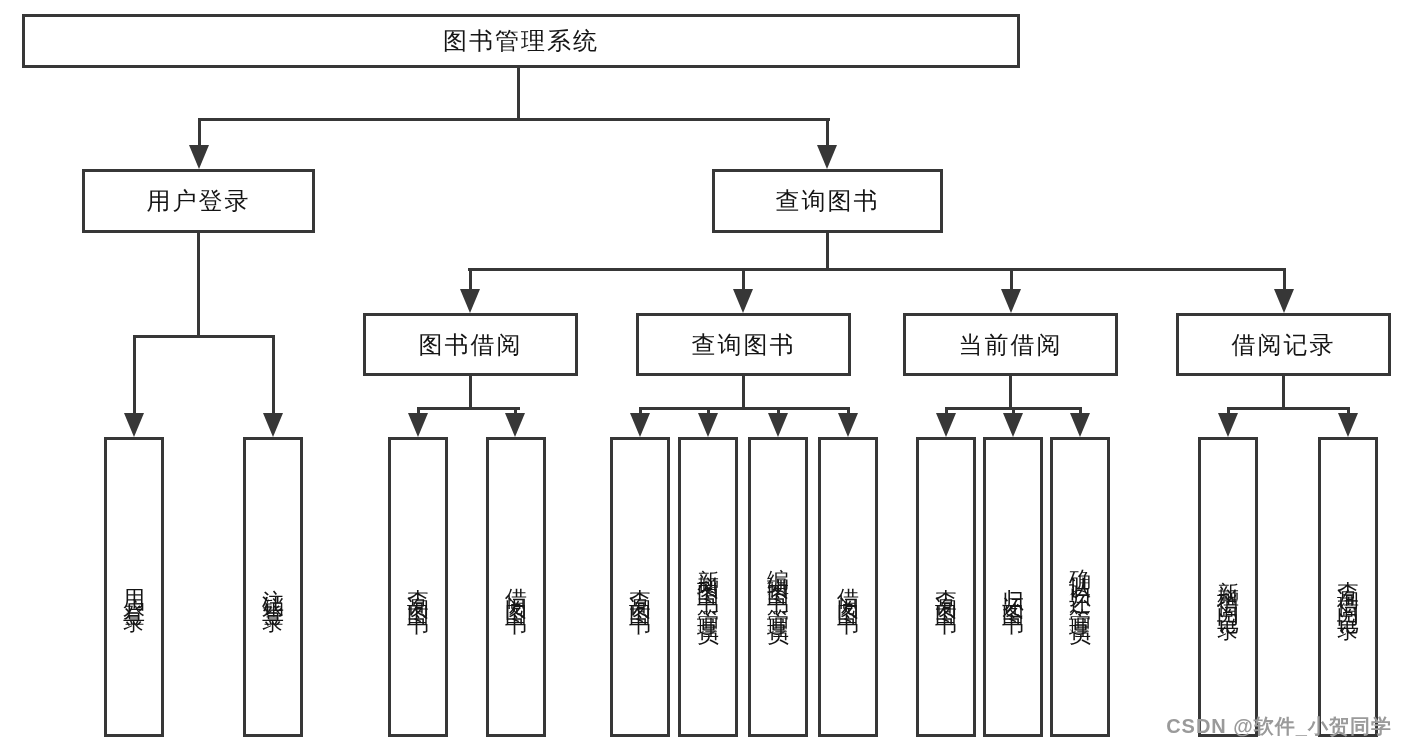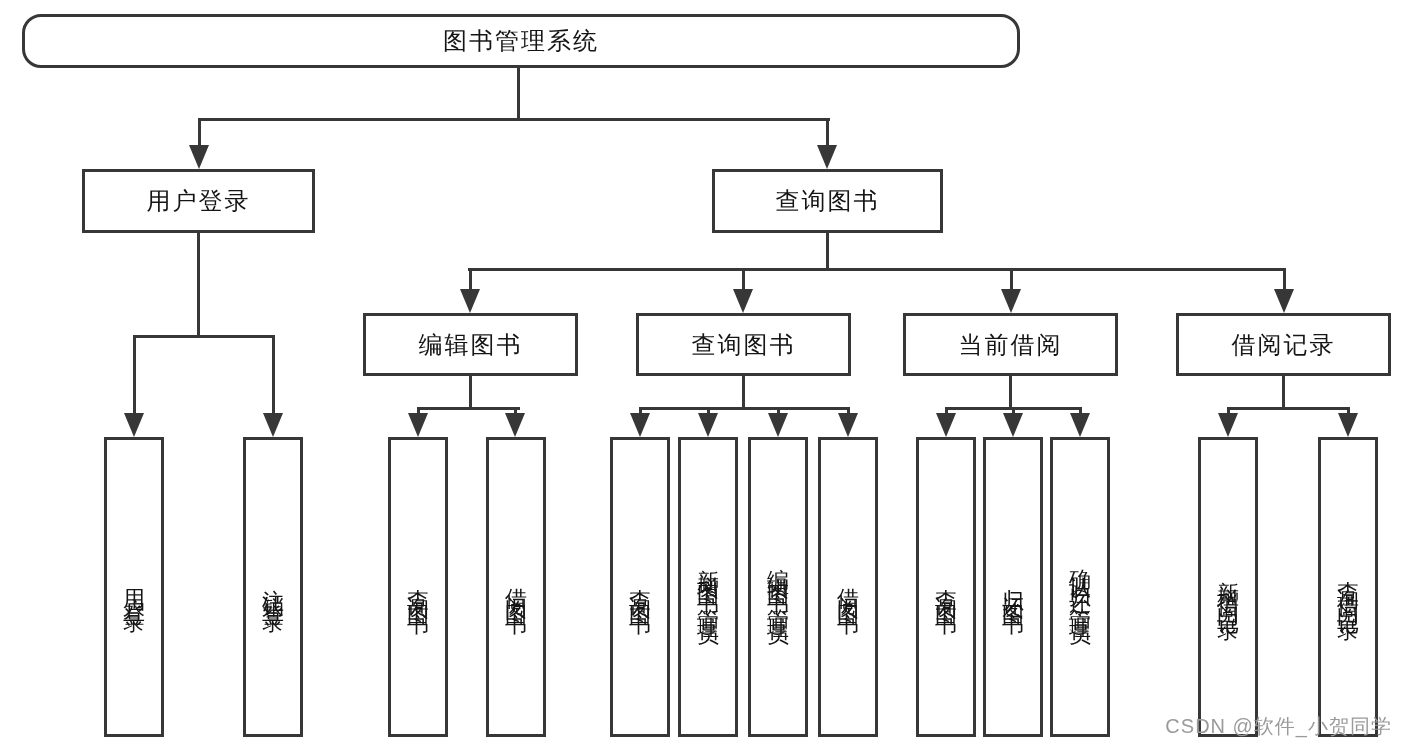--- a/index.html
+++ b/index.html
@@ -50,28 +50,29 @@
     border-top:24px solid var(--line);
   }
   .watermark{
     position:absolute;
     right:13px;
     bottom:7px;
     font-size:20px;
     letter-spacing:1px;
     color:var(--wm);
     white-space:nowrap;
+    font-weight:bold;
   }
 </style>
 </head>
 <body>
 
 <div id="canvas">
 
-  <div class="box hbox" style="left:22px;top:14px;width:998px;height:54px;border-radius:19px;">图书管理系统</div>
+  <div class="box hbox" style="left:22px;top:14px;width:998px;height:54px;">图书管理系统</div>
 
   <div class="ln" style="left:517px;top:68px;width:3px;height:50px;"></div>
   <div class="ln" style="left:198px;top:118px;width:632px;height:3px;"></div>
   <div class="ln" style="left:198px;top:118px;width:3px;height:28px;"></div>
   <div class="ar" style="left:189px;top:145px;"></div>
   <div class="ln" style="left:826px;top:118px;width:3px;height:28px;"></div>
   <div class="ar" style="left:817px;top:145px;"></div>
 
   <div class="box hbox" style="left:82px;top:169px;width:233px;height:64px;">用户登录</div>
   <div class="box hbox" style="left:712px;top:169px;width:231px;height:64px;">查询图书</div>
@@ -87,21 +88,21 @@
   <div class="ln" style="left:468px;top:268px;width:817px;height:3px;"></div>
   <div class="ln" style="left:469px;top:268px;width:3px;height:22px;"></div>
   <div class="ar" style="left:460px;top:289px;"></div>
   <div class="ln" style="left:742px;top:268px;width:3px;height:22px;"></div>
   <div class="ar" style="left:733px;top:289px;"></div>
   <div class="ln" style="left:1010px;top:268px;width:3px;height:22px;"></div>
   <div class="ar" style="left:1001px;top:289px;"></div>
   <div class="ln" style="left:1283px;top:268px;width:3px;height:22px;"></div>
   <div class="ar" style="left:1274px;top:289px;"></div>
 
-  <div class="box hbox" style="left:363px;top:313px;width:215px;height:63px;">编辑图书</div>
+  <div class="box hbox" style="left:363px;top:313px;width:215px;height:63px;">图书借阅</div>
   <div class="box hbox" style="left:636px;top:313px;width:215px;height:63px;">查询图书</div>
   <div class="box hbox" style="left:903px;top:313px;width:215px;height:63px;">当前借阅</div>
   <div class="box hbox" style="left:1176px;top:313px;width:215px;height:63px;">借阅记录</div>
 
   <div class="ln" style="left:469px;top:376px;width:3px;height:31px;"></div>
   <div class="ln" style="left:417px;top:407px;width:103px;height:3px;"></div>
   <div class="ln" style="left:417px;top:407px;width:3px;height:8px;"></div>
   <div class="ar" style="left:408px;top:413px;"></div>
   <div class="ln" style="left:514px;top:407px;width:3px;height:8px;"></div>
   <div class="ar" style="left:505px;top:413px;"></div>

